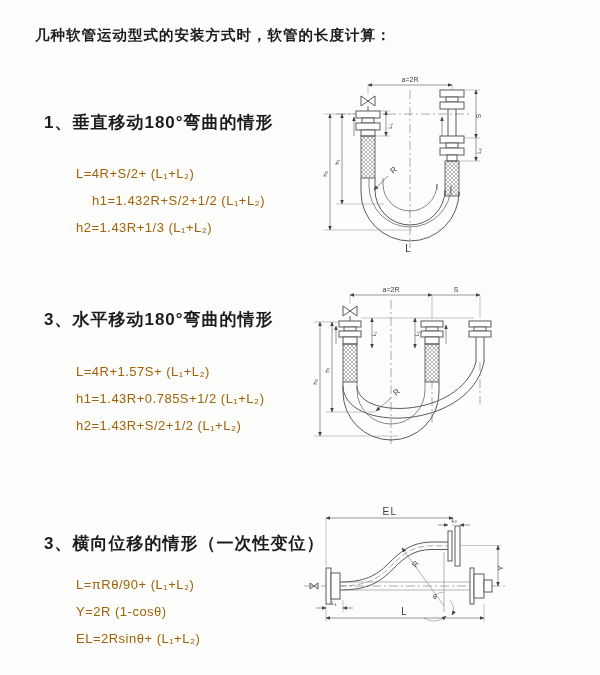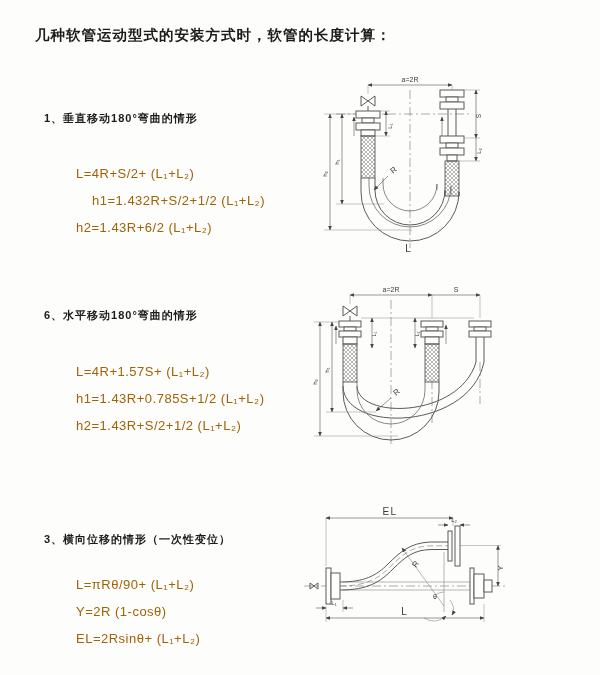--- a/index.html
+++ b/index.html
@@ -3,44 +3,44 @@
 <meta charset="utf-8">
 <style>
   html,body{margin:0;padding:0;}
   body{
     width:600px;height:675px;position:relative;background:#fdfdfc;
     font-family:"Liberation Sans","DejaVu Sans",sans-serif;color:#1c1c1c;
     overflow:hidden;
   }
   .abs{position:absolute;}
   .doc-title{left:35px;top:26px;font-size:14.5px;font-weight:700;letter-spacing:1px;font-family:Liberation Serif, serif;}
-  .sec-heading{font-size:11px;font-weight:700;letter-spacing:1px;}
+  .sec-heading{font-size:17px;font-weight:700;letter-spacing:1px;}
   .formula{font-size:13px;font-weight:400;color:#a16207;letter-spacing:0.5px;margin-top:29px;}
   svg{position:absolute;overflow:visible;}
   svg text{font-family:"Liberation Sans","DejaVu Sans",sans-serif;fill:#3a3a3a;}
   .dl{stroke:#5a5a5a;stroke-width:1;fill:none;}          
   .dl2{stroke:#6a6a6a;stroke-width:0.8;fill:none;}       
   .dim{stroke:#555;stroke-width:0.6;fill:none;}          
   .ext{stroke:#8a8a8a;stroke-width:0.5;fill:none;}       
   .cl{stroke:#777;stroke-width:0.6;fill:none;stroke-dasharray:9 3 2 3;} 
   .hdash{stroke:#777;stroke-width:0.6;fill:none;stroke-dasharray:6 3;}
   .flg{fill:#fdfdfc;stroke:#5a5a5a;stroke-width:1;}
   .thin{stroke:#888;stroke-width:0.6;fill:none;}
 </style>
 </head>
 <body>
 
 <div class="abs doc-title">几种软管运动型式的安装方式时，软管的长度计算：</div>
 
 <div class="abs sec-heading" style="left:44px;top:111px;">1、垂直移动180°弯曲的情形</div>
 <div class="abs formula" style="left:76px;top:137px;">L=4R+S/2+ (L₁+L₂)</div>
 <div class="abs formula" style="left:92px;top:164px;">h1=1.432R+S/2+1/2 (L₁+L₂)</div>
-<div class="abs formula" style="left:76px;top:191px;">h2=1.43R+6/2 (L₁+L₂)</div>
-
-<div class="abs sec-heading" style="left:44px;top:308px;">6、水平移动180°弯曲的情形</div>
+<div class="abs formula" style="left:76px;top:191px;">h2=1.43R+1/3 (L₁+L₂)</div>
+
+<div class="abs sec-heading" style="left:44px;top:308px;">3、水平移动180°弯曲的情形</div>
 <div class="abs formula" style="left:76px;top:335px;">L=4R+1.57S+ (L₁+L₂)</div>
 <div class="abs formula" style="left:76px;top:362px;">h1=1.43R+0.785S+1/2 (L₁+L₂)</div>
 <div class="abs formula" style="left:76px;top:389px;">h2=1.43R+S/2+1/2 (L₁+L₂)</div>
 
 <div class="abs sec-heading" style="left:44px;top:532px;">3、横向位移的情形（一次性变位）</div>
 <div class="abs formula" style="left:76px;top:548px;">L=πRθ/90+ (L₁+L₂)</div>
 <div class="abs formula" style="left:76px;top:575px;">Y=2R (1-cosθ)</div>
 <div class="abs formula" style="left:76px;top:602px;">EL=2Rsinθ+ (L₁+L₂)</div>
 
 <svg style="left:308px;top:74px;" width="185" height="182" viewBox="0 0 185 182">

